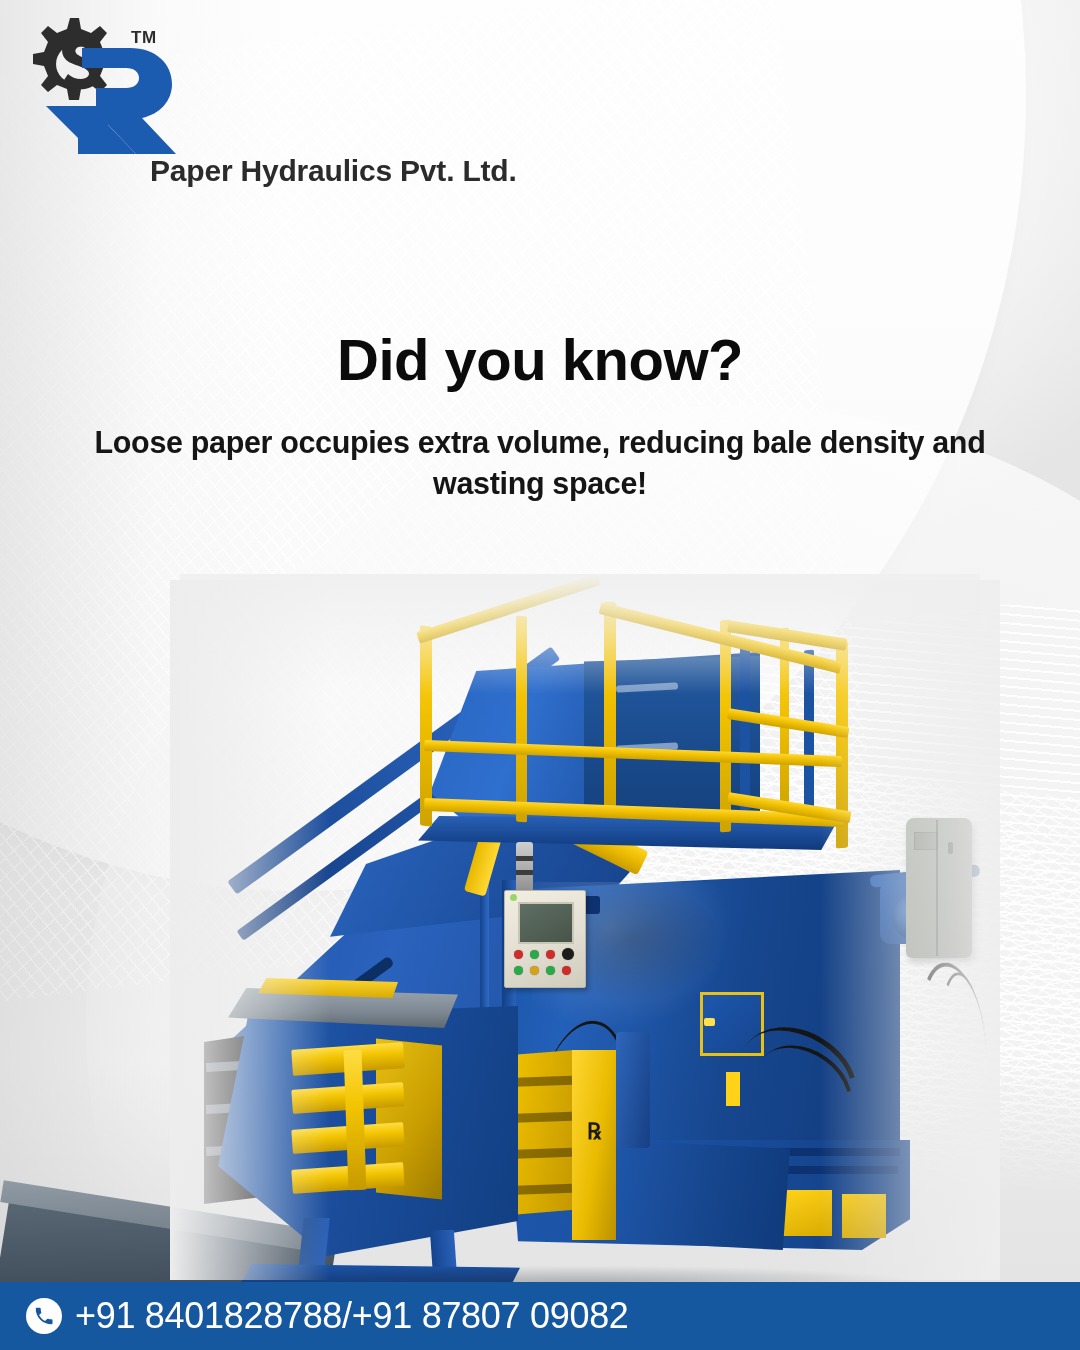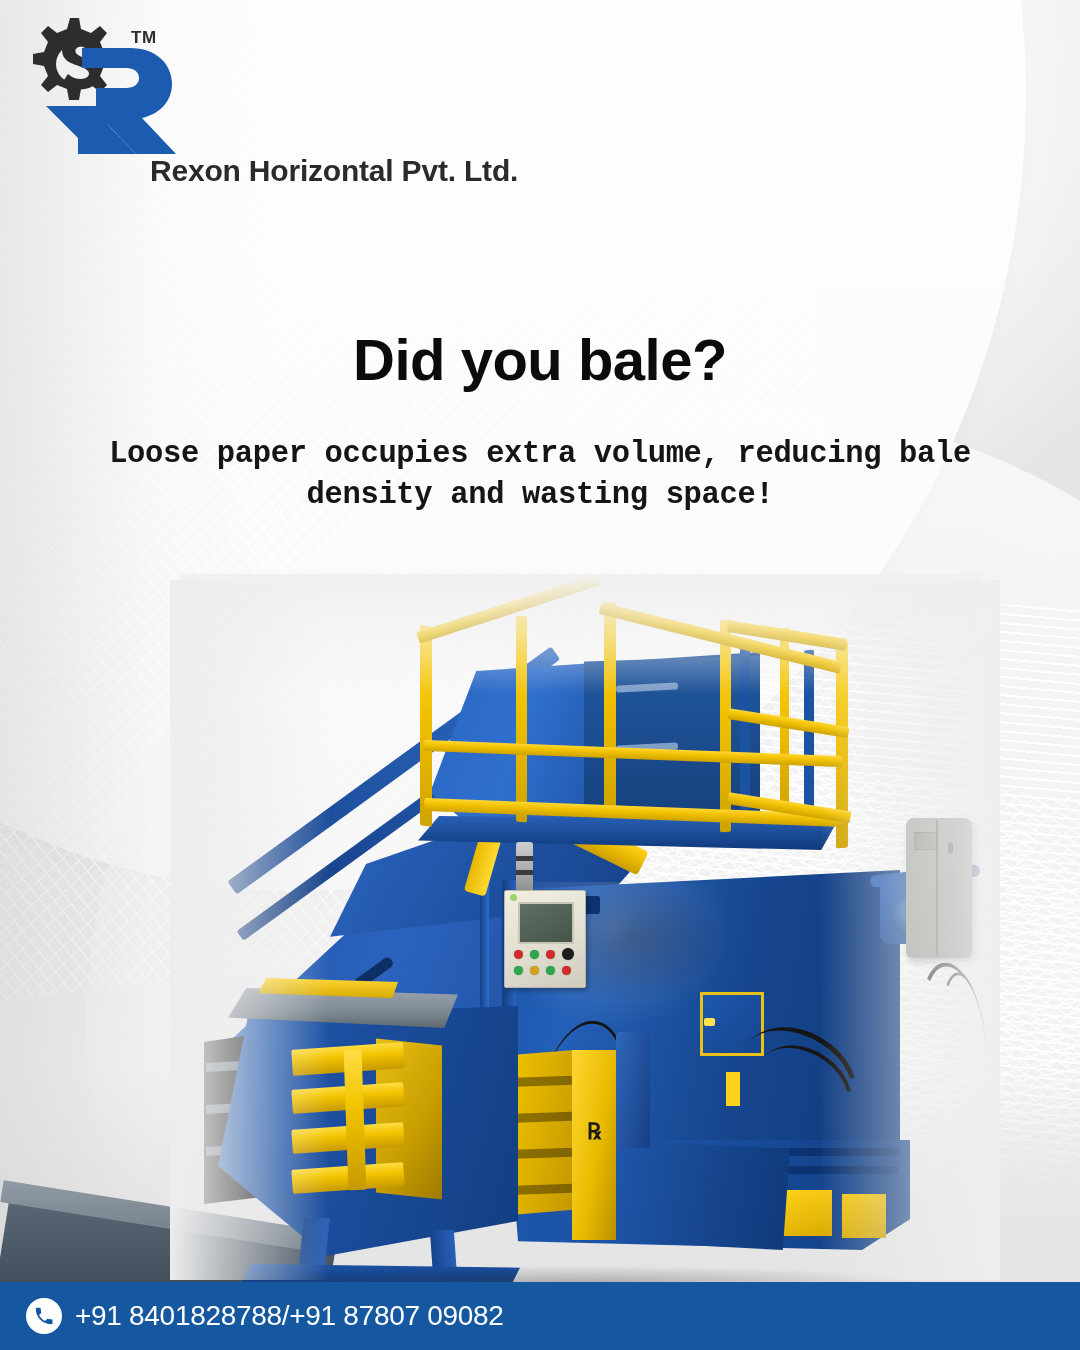--- a/index.html
+++ b/index.html
@@ -161,21 +161,21 @@
     position: absolute;
     left: 36px; top: 418px;
     width: 1008px;
     text-align: center;
     font-size: 30.5px;
     font-weight: 700;
     line-height: 1.36;
     color: #151515;
     letter-spacing: -0.35px;
   }
-  .body-copy .para { margin: 16px; font-family: Liberation Mono, monospace; }
+  .body-copy .para { margin: 4px; }
 
   
   .photo {
     position: absolute;
     left: 180px; top: 580px;
     width: 800px; height: 700px;
   }
   .photo-inner { position: absolute; inset: 0; }
 
   .m { position: absolute; }
@@ -688,21 +688,21 @@
     align-items: center;
   }
   .footer-item {
     display: flex;
     align-items: center;
     gap: 13px;
   }
   .footer-phone { margin-left: 26px; }
   .footer-web  { margin-left: 118px; }
   .footer-text {
-    font-size: 28px;
+    font-size: 36px;
     font-weight: 400;
     color: #ffffff;
     letter-spacing: -0.3px;
     white-space: nowrap;
   }
   .icon-circle-phone {
     width: 36px; height: 36px;
     border-radius: 50%;
     background: #ffffff;
     display: flex;
@@ -747,25 +747,25 @@
         <path d="M74 26 c-9 -5 -20 -4 -26 3 -7 8 -4 18 5 22 6 3 14 4 17 8 3 4 -1 8 -7 8 -5 0 -10 -2 -13 -5 l-6 9 c6 5 15 7 23 6 11 -2 17 -10 14 -19 -2 -7 -10 -10 -17 -13 -5 -2 -8 -5 -6 -8 2 -3 8 -3 12 -1 z" fill="#2d2d2d"></path>
         <g fill="#1b5bb0">
           <path d="M64 36 l48 0 c26 0 42 16 42 36 0 17 -12 30 -30 34 l34 36 -40 0 -40 -42 0 -24 30 0 c8 0 13 -4 13 -10 0 -6 -5 -10 -13 -10 l-44 0 z"></path>
           <path d="M28 94 l44 0 46 48 -42 0 z"></path>
           <path d="M28 94 l34 0 0 48 -34 0 z" opacity="0"></path>
           <path d="M60 94 l30 0 0 48 -30 0 z"></path>
         </g>
       </svg>
     </div>
     <div class="tm-mark">TM</div>
-    <div class="company-name">Rexon Horizontal Pvt. Ltd.</div>
+    <div class="company-name">Paper Hydraulics Pvt. Ltd.</div>
   </div>
 
 
-  <div class="headline">Did you bale?</div>
+  <div class="headline">Did you know?</div>
   <div class="body-copy">
     <p class="para">Loose paper occupies extra volume, reducing bale density and wasting space!</p>
   </div>
 
   <div class="photo">
     <div class="photo-inner">
 
       <div class="m ground-slab"></div>
       <div class="m ground-slab-top"></div>
 

